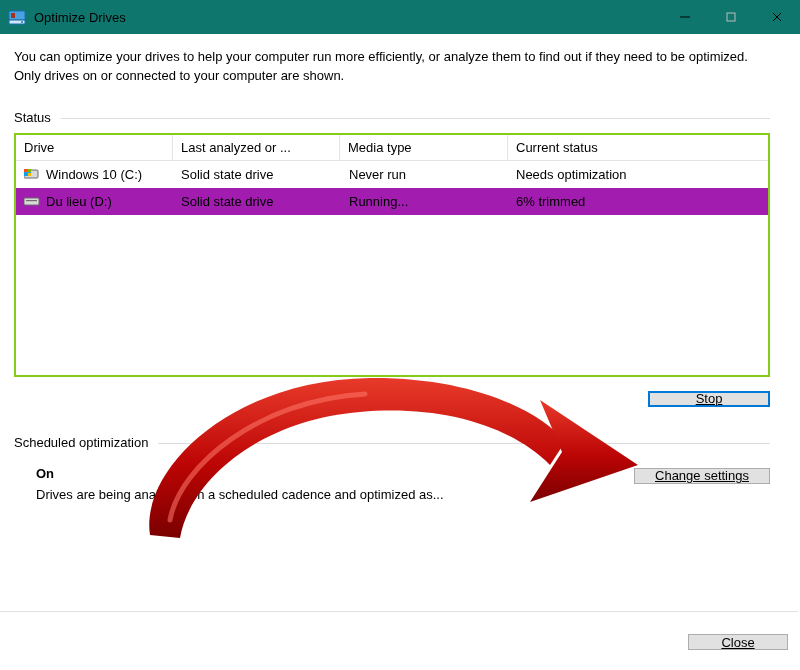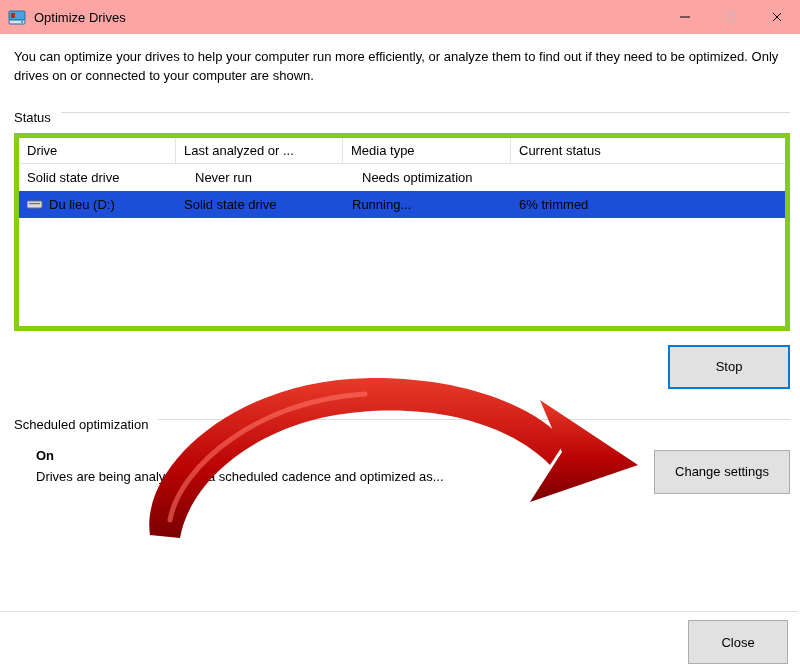--- a/index.html
+++ b/index.html
@@ -13,76 +13,76 @@
     height: 670px;
     overflow: hidden;
     position: relative;
   }
   
   .titlebar {
     display: flex;
     align-items: center;
     height: 34px;
     padding-left: 8px;
-    background: #fca5a5;
+    background: #0f766e;
   }
   .titlebar .app-icon {
     width: 18px; height: 18px;
     margin-right: 8px;
     display: inline-flex; align-items: center; justify-content: center;
   }
   .titlebar .title { font-size: 13px; color: #000; }
   .win-controls { margin-left: auto; display: flex; height: 100%; }
   .win-controls .ctl {
     width: 46px; height: 100%;
     display: flex; align-items: center; justify-content: center;
     font-size: 14px; color: #333;
   }
   .win-controls .ctl.disabled { color: #bbb; }
   
-  .content { padding: 4px 10px 0 14px; }
+  .content { padding: 4px 30px 0 14px; }
   .intro { font-size: 13px; line-height: 1.45; color: #000; margin: 10px 0 24px 0; }
   .section-hdr {
-    display: flex; margin-bottom: 8px;
+    display: flex; align-items: center; margin-bottom: 8px;
     font-size: 13px; color: #000;
   }
   .section-hdr .rule {
     flex: 1; height: 1px; background: #dcdcdc; margin-left: 10px; margin-top: 2px;
   }
   
   .drives-box {
-    border: 5px solid #84cc16; height: 198px; background: #fff;
+    border: 2px solid #84cc16; height: 244px; background: #fff;
   }
   .drives-head {
     display: flex; height: 26px; align-items: center;
     border-bottom: 1px solid #e3e3e3; font-size: 13px; color: #000;
   }
   .drives-head .col, .drives-row .col {
     padding: 0 8px; overflow: hidden; white-space: nowrap; text-overflow: ellipsis;
   }
   .drives-head .col { border-right: 1px solid #e3e3e3; height: 100%; display:flex; align-items:center; }
   .drives-head .col:last-child { border-right: none; }
   .col-drive  { width: 157px; }
   .col-media  { width: 168px; }
   .col-last   { width: 167px; }
   .col-status { flex: 1; }
   .drives-row {
     display: flex; height: 27px; align-items: center; font-size: 13px;
   }
-  .drives-row.alt { background: #1d4ed8; }
+  .drives-row.alt { background: #a21caf; }
   .drive-cell { display: flex; align-items: center; gap: 6px; }
   .drive-icon { width: 16px; height: 12px; display:inline-block; }
   
   .btn-row-right { display: flex; justify-content: flex-end; margin-top: 14px; margin-bottom: 28px; }
   .win-btn {
-    min-width: 122px; height: 44px;
+    min-width: 122px; height: 16px;
     background: #e1e1e1; border: 1px solid #adadad;
     font-size: 13px; font-family: inherit;
     display: inline-flex; align-items: center; justify-content: center;
-    padding: 0 14px; cursor: default;
+    padding: 0 14px; cursor: default; text-decoration: underline;
   }
   .win-btn.primary { border: 2px solid #0078d7; background: #e1e1e1; }
   
   .sched-body { padding: 8px 0 0 22px; font-size: 13px; }
   .sched-body .on { font-weight: 600; margin-bottom: 6px; }
   .sched-body .desc { margin-bottom: 14px; }
   .sched-btn {
     position: absolute; right: 0; top: 10px;
   }
   
@@ -144,20 +144,35 @@
 
   <div class="drives-box">
     <div class="drives-head">
       <div class="col col-drive">Drive</div>
       <div class="col col-last">Last analyzed or ...</div>
       <div class="col col-media">Media type</div>
       <div class="col col-status">Current status</div>
     </div>
 
     <div class="drives-row">
+      <div class="col col-drive">
+        <span class="drive-cell">
+          <span class="drive-icon">
+            <svg width="18" height="12" viewBox="0 0 18 12">
+              <rect x="0" y="2" width="14" height="8" rx="1" fill="#d9d9d9" stroke="#6d6d6d"></rect>
+              <rect x="0" y="1" width="7" height="7" fill="#22a3e6"></rect>
+              <rect x="0" y="1" width="3" height="3" fill="#f25022"></rect>
+              <rect x="4" y="1" width="3" height="3" fill="#7fba00"></rect>
+              <rect x="0" y="5" width="3" height="3" fill="#00a4ef"></rect>
+              <rect x="4" y="5" width="3" height="3" fill="#ffb900"></rect>
+            </svg>
+          </span>
+          <span>Windows 10 (C:)</span>
+        </span>
+      </div>
       <div class="col col-media">Solid state drive</div>
       <div class="col col-last">Never run</div>
       <div class="col col-status">Needs optimization</div>
     </div>
 
     <div class="drives-row alt">
       <div class="col col-drive">
         <span class="drive-cell">
           <span class="drive-icon">
             <svg width="18" height="12" viewBox="0 0 18 12">

